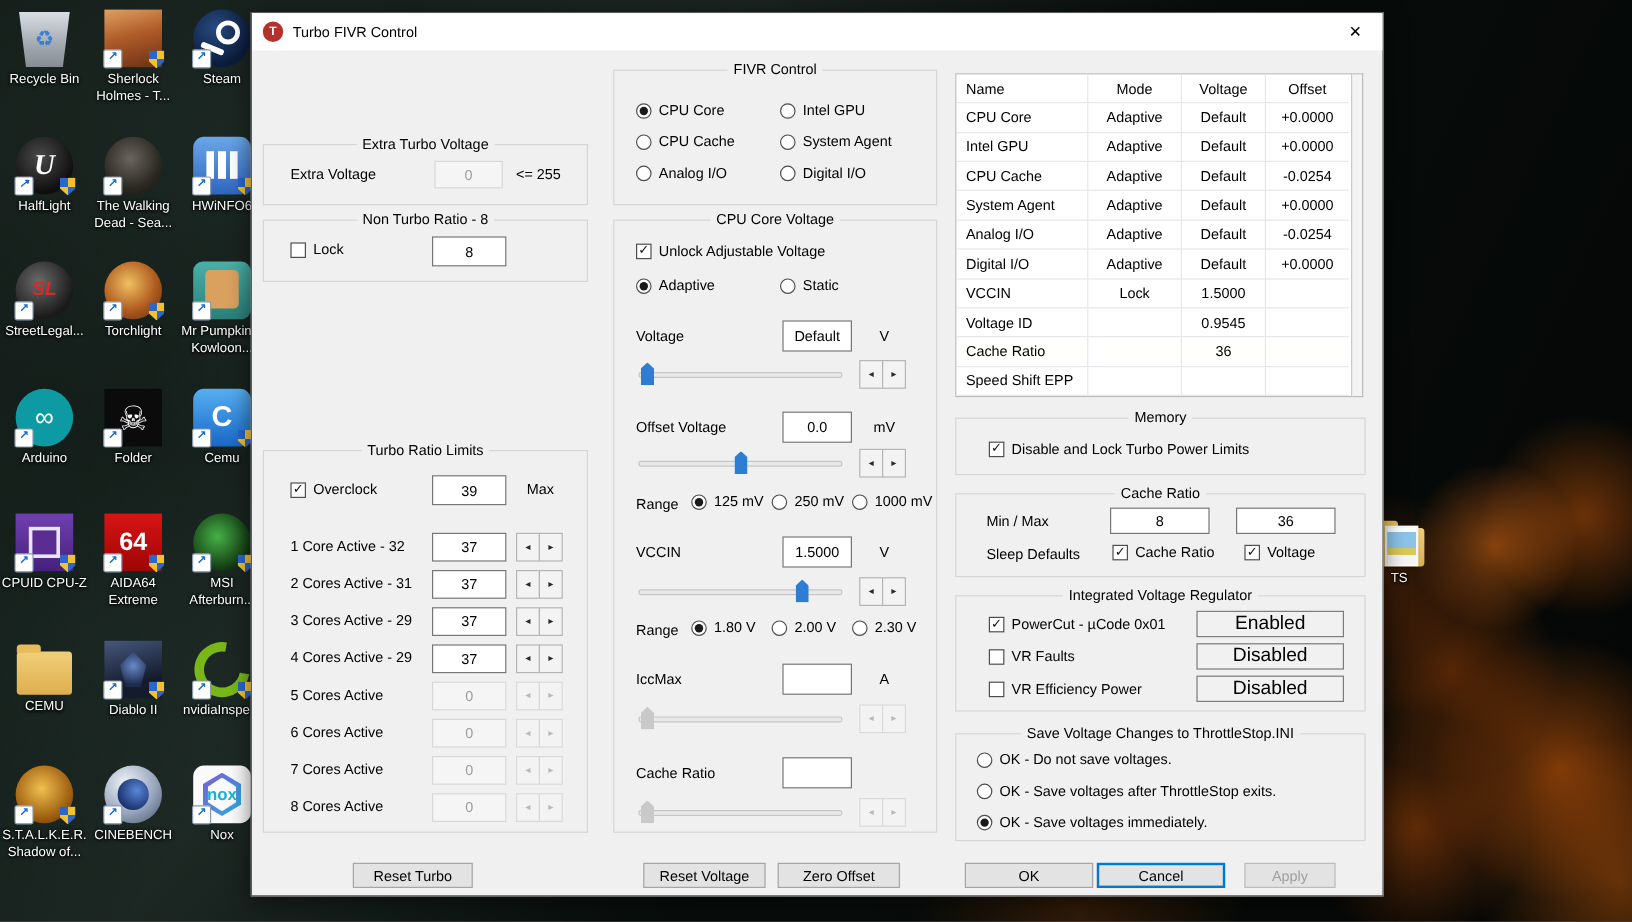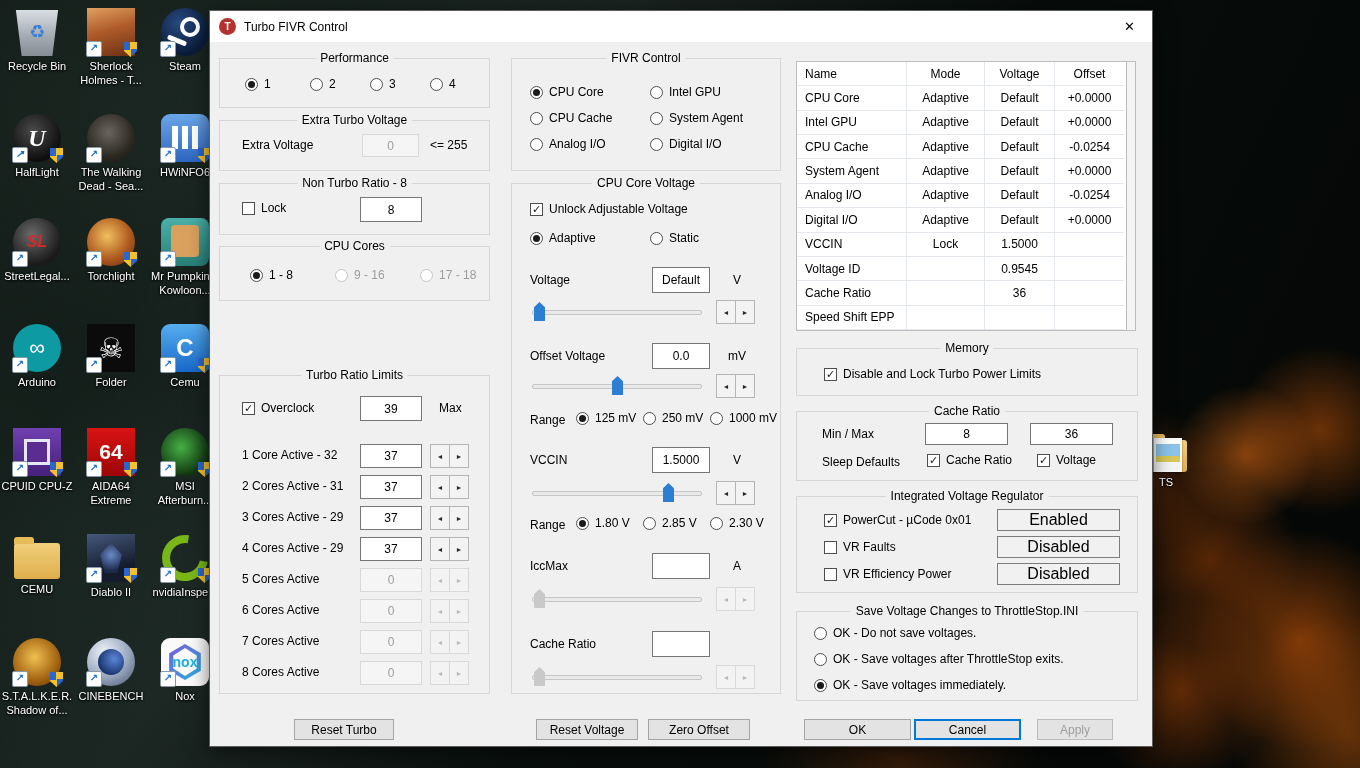--- a/index.html
+++ b/index.html
@@ -250,71 +250,37 @@
   <div class="dlabel">TS</div>
 </div>
 
 <div class="dialog">
   <div class="titlebar">
     <div class="appicon">T</div>
     <div class="ttl">Turbo FIVR Control</div>
     <div class="closex">✕</div>
   </div>
 
-  <div class="group" style="left:9px;top:47px;width:269px;height:48px">
-    <span class="gtitle">Performance</span>
-    <div class="opt" style="left:25px;top:19px">
-        <span class="radio sel"></span>
-        <span>1</span>
-      </div>
-    <div class="opt" style="left:90px;top:19px">
-        <span class="radio"></span>
-        <span>2</span>
-      </div>
-    <div class="opt" style="left:150px;top:19px">
-        <span class="radio"></span>
-        <span>3</span>
-      </div>
-    <div class="opt" style="left:210px;top:19px">
-        <span class="radio"></span>
-        <span>4</span>
-      </div>
-  </div>
 
   <div class="group" style="left:9px;top:109px;width:269px;height:49px">
     <span class="gtitle">Extra Turbo Voltage</span>
     <span class="lbl" style="left:22px;top:18px">Extra Voltage</span>
     <div class="vbox dis" style="left:142px;top:13px;width:57px;height:23px">0</div>
     <span class="lbl" style="left:210px;top:18px">&lt;= 255</span>
   </div>
 
   <div class="group" style="left:9px;top:172px;width:269px;height:50px">
     <span class="gtitle">Non Turbo Ratio - 8</span>
     <div class="opt" style="left:22px;top:18px">
         <span class="cb"></span>
         <span>Lock</span>
       </div>
     <div class="vbox" style="left:140px;top:13px;width:62px;height:25px">8</div>
   </div>
 
-  <div class="group" style="left:9px;top:235px;width:269px;height:53px">
-    <span class="gtitle">CPU Cores</span>
-    <div class="opt" style="left:30px;top:22px">
-        <span class="radio sel"></span>
-        <span>1 - 8</span>
-      </div>
-    <div class="opt gray" style="left:115px;top:22px">
-        <span class="radio dis"></span>
-        <span>9 - 16</span>
-      </div>
-    <div class="opt gray" style="left:200px;top:22px">
-        <span class="radio dis"></span>
-        <span>17 - 18</span>
-      </div>
-  </div>
 
 
   <div class="group" style="left:9px;top:364px;width:269px;height:317px">
     <span class="gtitle">Turbo Ratio Limits</span>
     <div class="opt" style="left:22px;top:26px">
         <span class="cb">✓</span>
         <span>Overclock</span>
       </div>
     <div class="vbox" style="left:140px;top:20px;width:62px;height:25px">39</div>
     <span class="lbl" style="left:219px;top:26px">Max</span>
@@ -471,21 +437,21 @@
         <div class="sb">►</div>
       </div>
 
     <span class="lbl" style="left:18px;top:335px">Range</span>
     <div class="opt" style="left:64px;top:333px">
         <span class="radio sel"></span>
         <span>1.80 V</span>
       </div>
     <div class="opt" style="left:131px;top:333px">
         <span class="radio"></span>
-        <span>2.85 V</span>
+        <span>2.00 V</span>
       </div>
     <div class="opt" style="left:198px;top:333px">
         <span class="radio"></span>
         <span>2.30 V</span>
       </div>
 
     <span class="lbl" style="left:18px;top:376px">IccMax</span>
     <div class="vbox" style="left:140px;top:369px;width:58px;height:26px"></div>
     <span class="lbl" style="left:221px;top:376px">A</span>
     <div class="slider" style="left:20px;top:404px">

